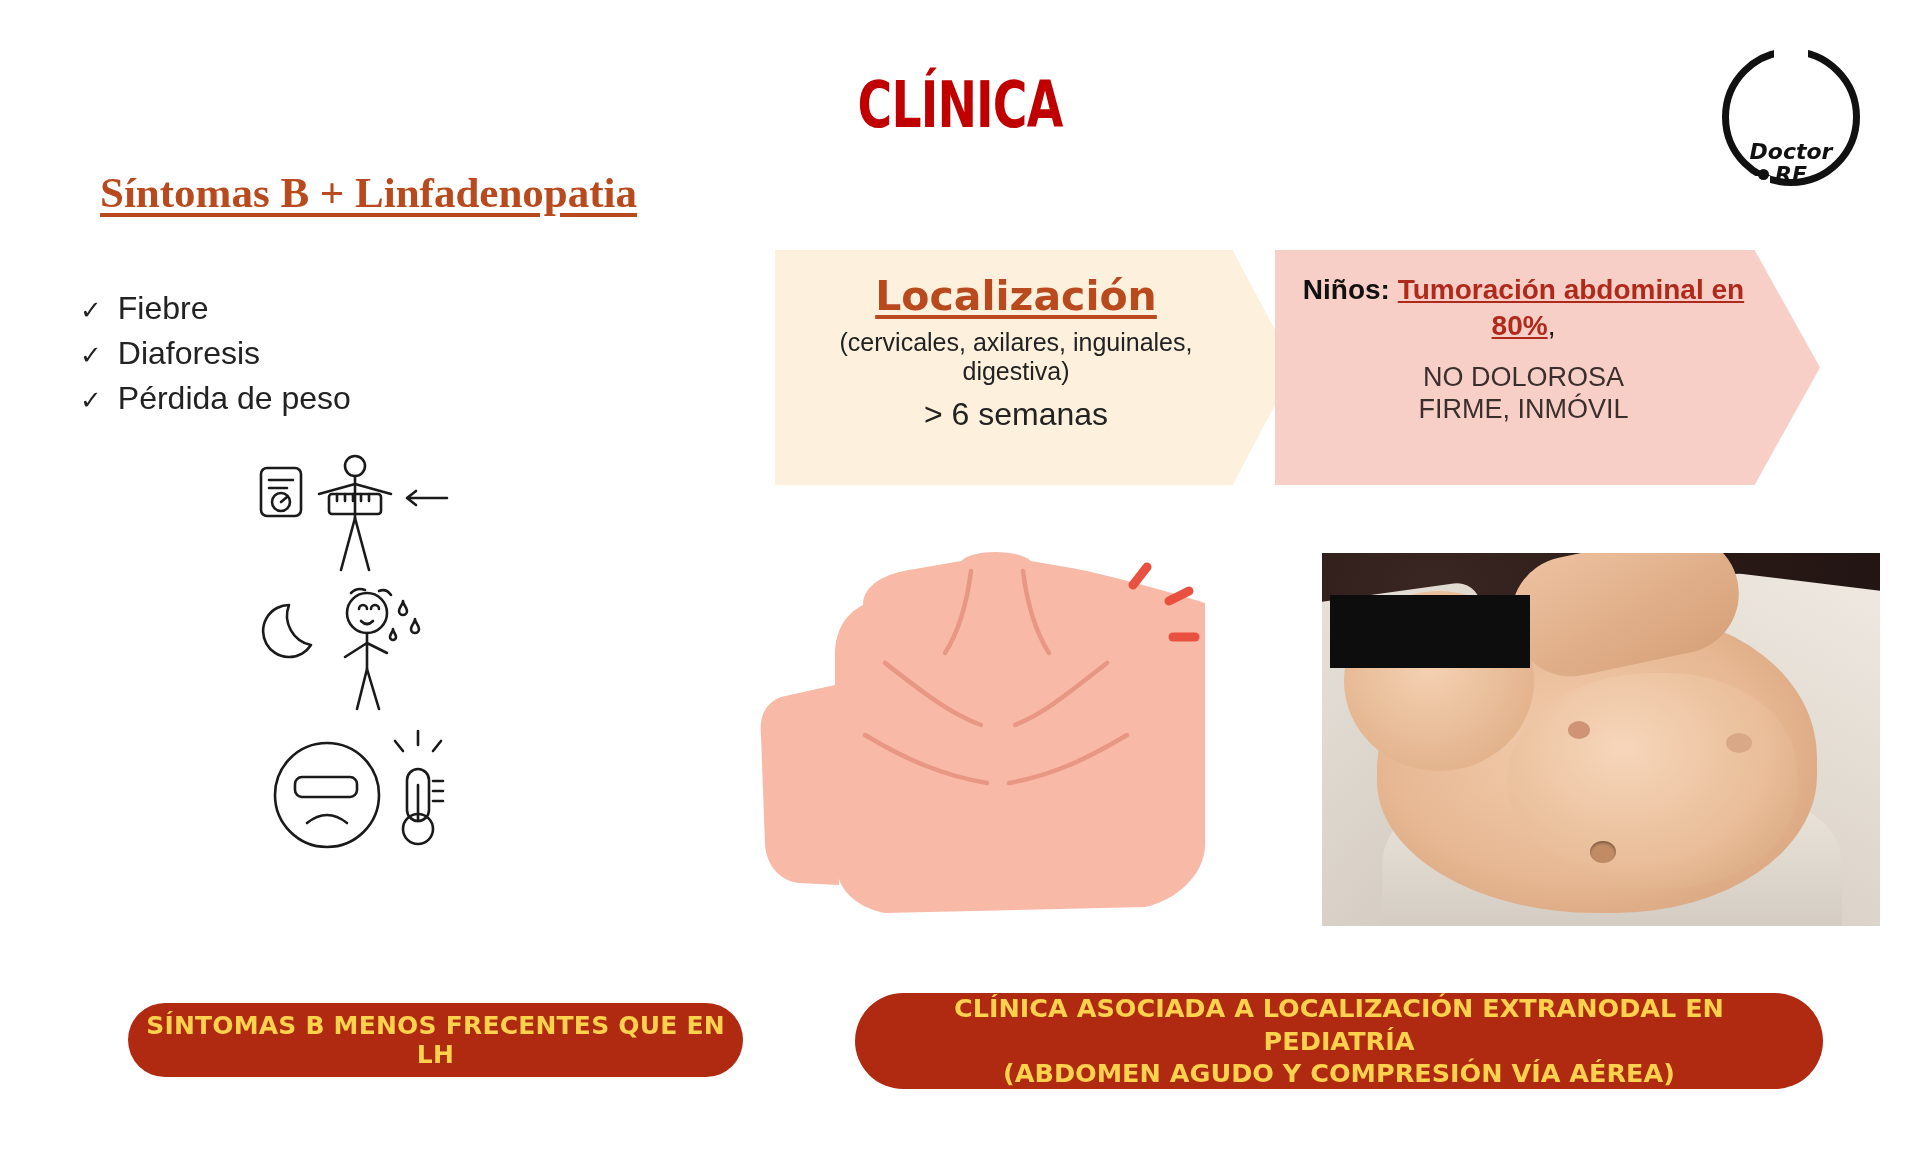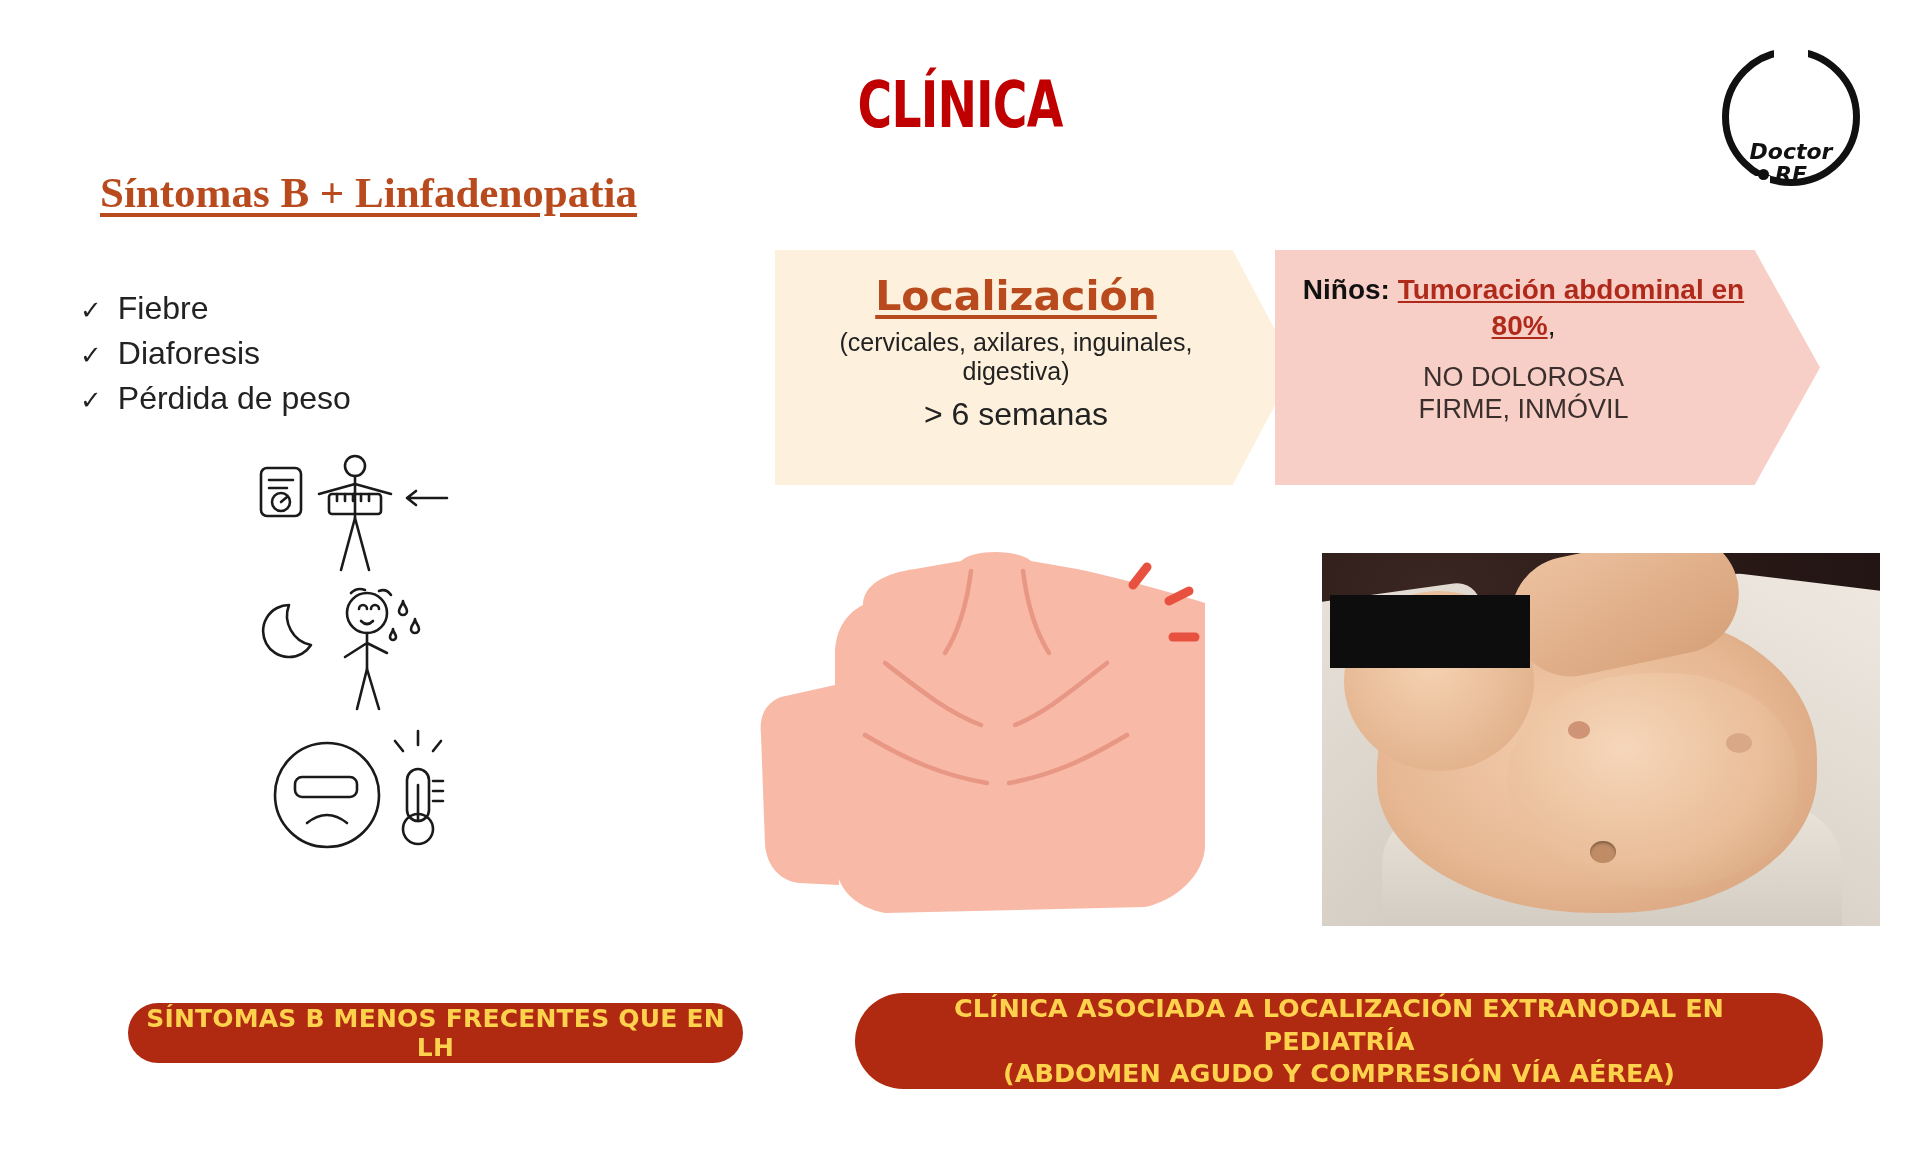--- a/index.html
+++ b/index.html
@@ -288,21 +288,21 @@
     display: flex;
     align-items: center;
     justify-content: center;
     text-align: center;
     box-sizing: border-box;
   }
   #pill-left {
     left: 128px;
     top: 1003px;
     width: 615px;
-    height: 60px;
+    height: 74px;
     font-size: 25px;
     letter-spacing: .2px;
     padding: 0 18px;
   }
   #pill-right {
     left: 855px;
     top: 993px;
     width: 968px;
     height: 96px;
     font-size: 25.5px;

